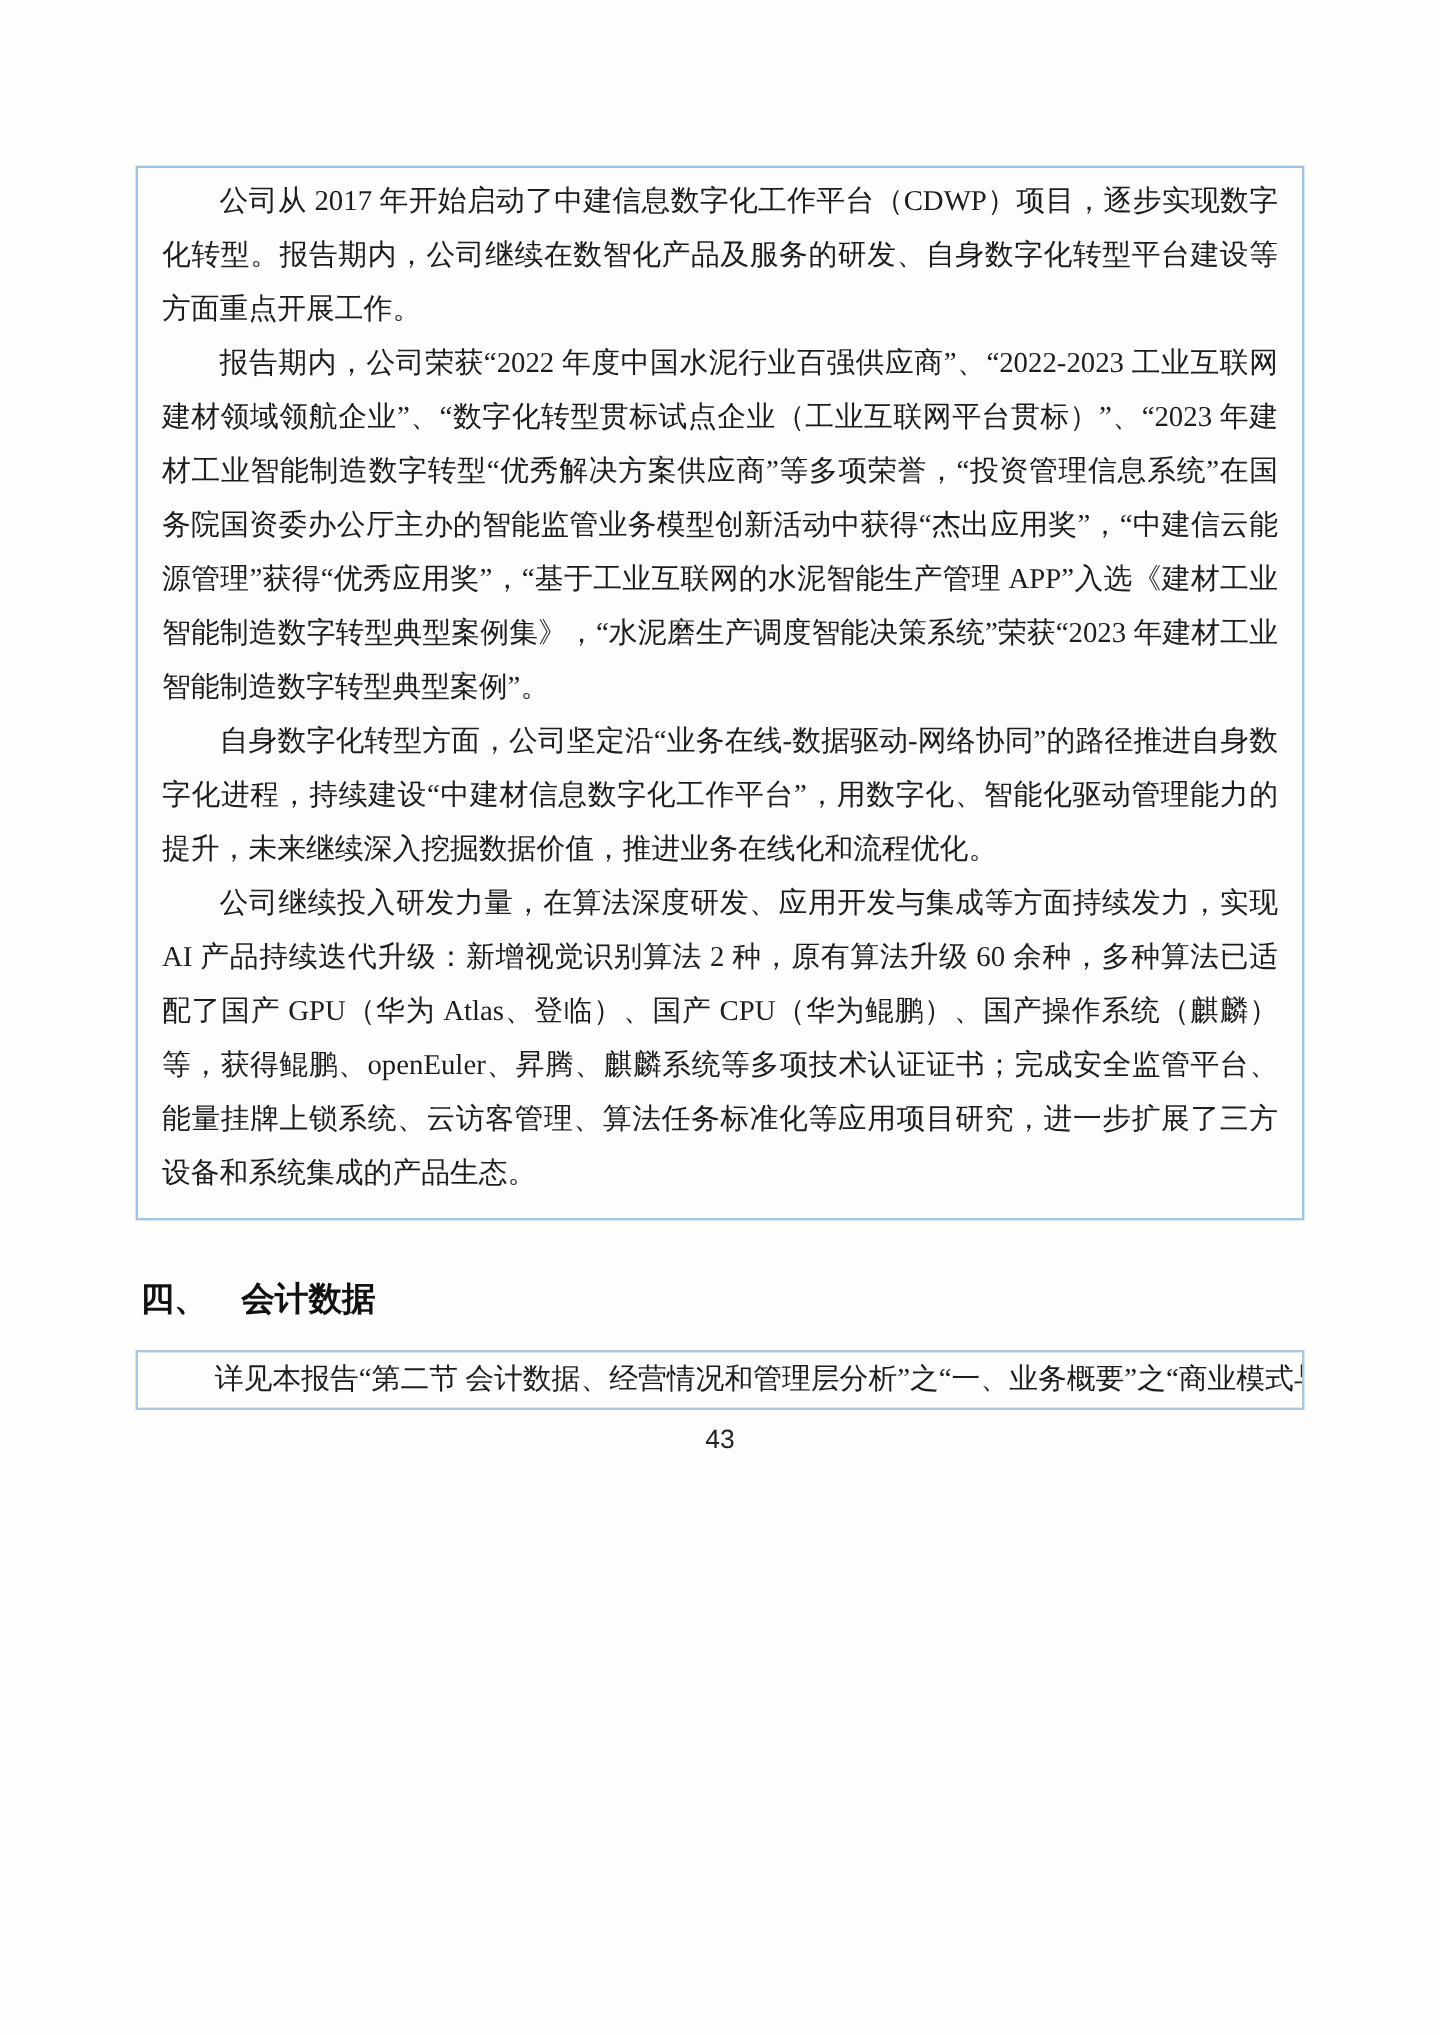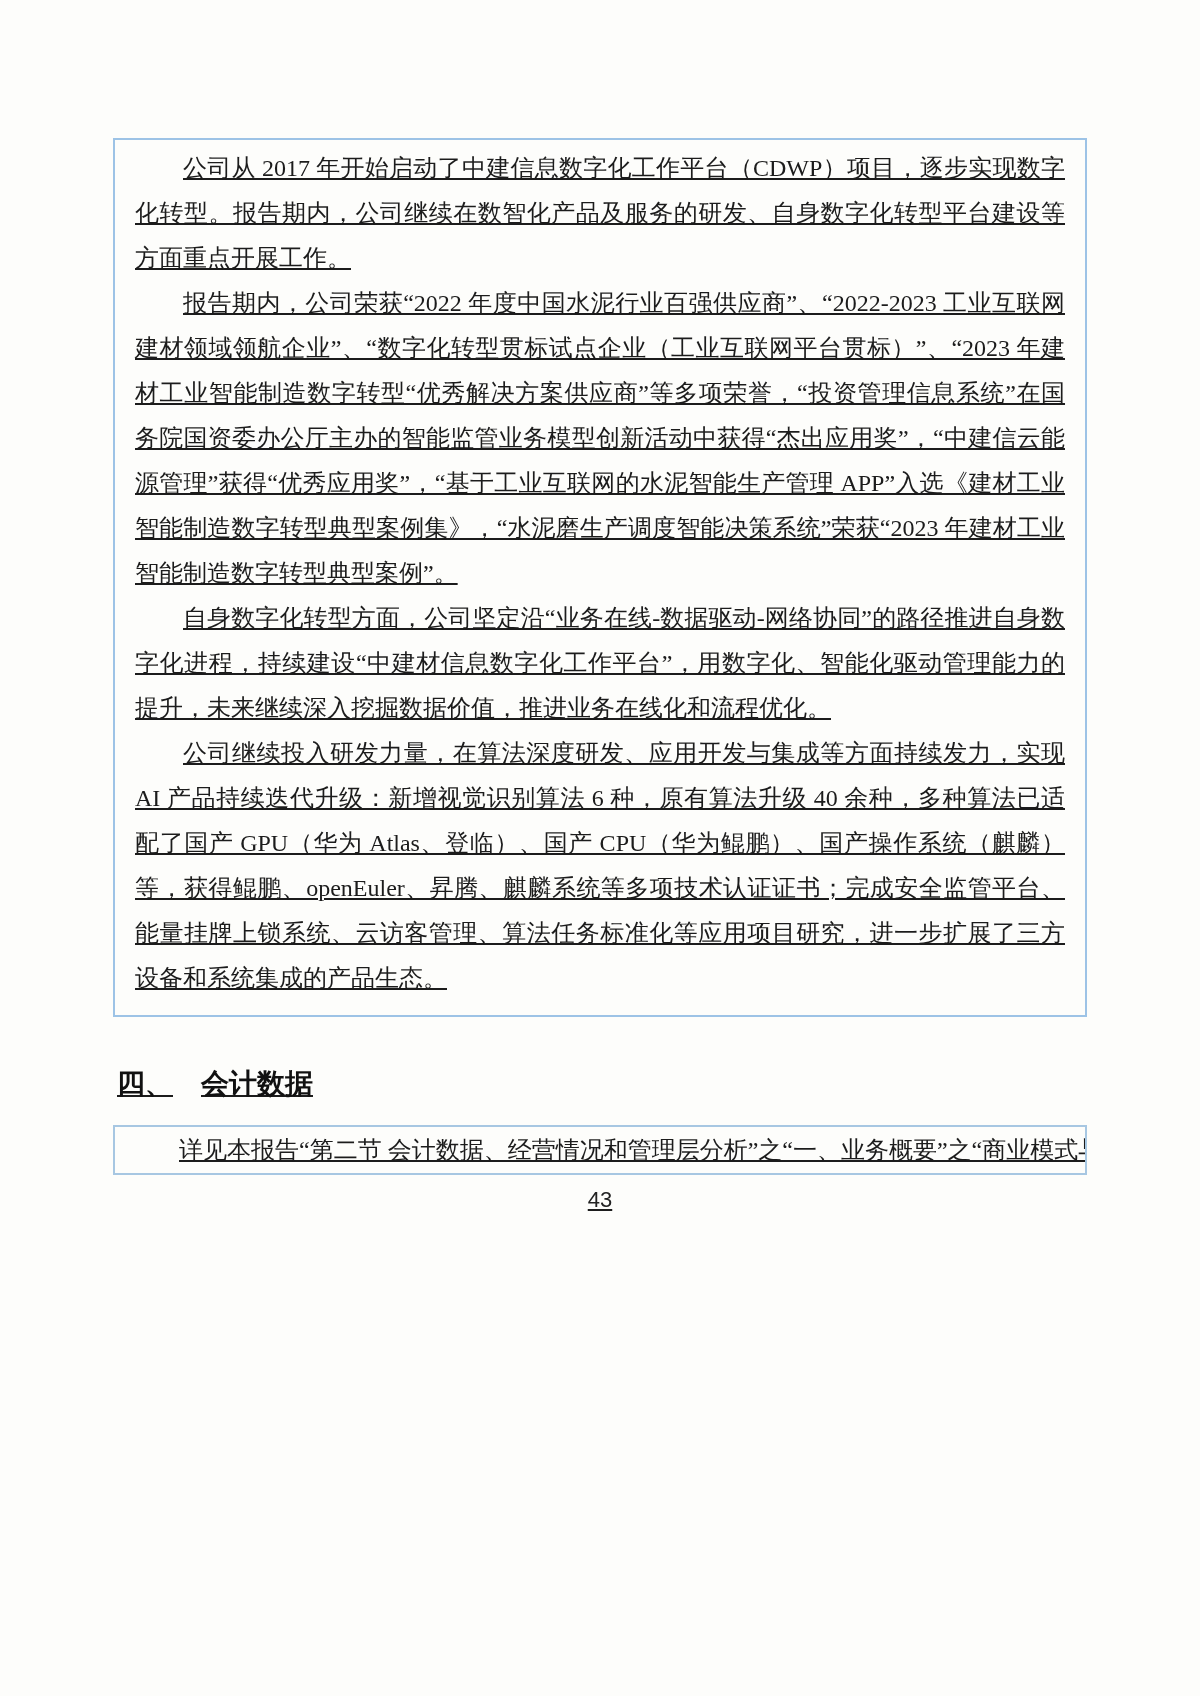--- a/index.html
+++ b/index.html
@@ -14,21 +14,20 @@
     font-family: "Liberation Serif", "DejaVu Serif", serif;
     color: #1c1c1c;
     overflow: hidden;
   }
   .page {
     position: absolute;
     inset: 0;
     padding: 138px 113px 0 113px;
     box-sizing: border-box;
     background: #fdfdfb;
-    text-decoration: underline;
   }
   
   .content-box {
     border: 2px solid #9dc3e6;
     background: #fdfdfb;
     padding: 6px 20px 14px 20px;
   }
   .content-box p {
     margin: 0;
     font-size: 24px;
@@ -82,21 +81,21 @@
 </style>
 </head>
 <body>
 
 <div class="page">
 
   <section class="content-box">
     <p>公司从 2017 年开始启动了中建信息数字化工作平台（CDWP）项目，逐步实现数字化转型。报告期内，公司继续在数智化产品及服务的研发、自身数字化转型平台建设等方面重点开展工作。</p>
     <p>报告期内，公司荣获“2022 年度中国水泥行业百强供应商”、“2022-2023 工业互联网建材领域领航企业”、“数字化转型贯标试点企业（工业互联网平台贯标）”、“2023 年建材工业智能制造数字转型“优秀解决方案供应商”等多项荣誉，“投资管理信息系统”在国务院国资委办公厅主办的智能监管业务模型创新活动中获得“杰出应用奖”，“中建信云能源管理”获得“优秀应用奖”，“基于工业互联网的水泥智能生产管理 APP”入选《建材工业智能制造数字转型典型案例集》，“水泥磨生产调度智能决策系统”荣获“2023 年建材工业智能制造数字转型典型案例”。</p>
     <p>自身数字化转型方面，公司坚定沿“业务在线-数据驱动-网络协同”的路径推进自身数字化进程，持续建设“中建材信息数字化工作平台”，用数字化、智能化驱动管理能力的提升，未来继续深入挖掘数据价值，推进业务在线化和流程优化。</p>
-    <p>公司继续投入研发力量，在算法深度研发、应用开发与集成等方面持续发力，实现 AI 产品持续迭代升级：新增视觉识别算法 6 种，原有算法升级 40 余种，多种算法已适配了国产 GPU（华为 Atlas、登临）、国产 CPU（华为鲲鹏）、国产操作系统（麒麟）等，获得鲲鹏、openEuler、昇腾、麒麟系统等多项技术认证证书；完成安全监管平台、能量挂牌上锁系统、云访客管理、算法任务标准化等应用项目研究，进一步扩展了三方设备和系统集成的产品生态。</p>
+    <p>公司继续投入研发力量，在算法深度研发、应用开发与集成等方面持续发力，实现 AI 产品持续迭代升级：新增视觉识别算法 2 种，原有算法升级 60 余种，多种算法已适配了国产 GPU（华为 Atlas、登临）、国产 CPU（华为鲲鹏）、国产操作系统（麒麟）等，获得鲲鹏、openEuler、昇腾、麒麟系统等多项技术认证证书；完成安全监管平台、能量挂牌上锁系统、云访客管理、算法任务标准化等应用项目研究，进一步扩展了三方设备和系统集成的产品生态。</p>
   </section>
 
   <h2 class="section-heading">
     <span class="numeral">四、</span>
     <span class="title">会计数据</span>
   </h2>
 
   <section class="note-box">
     <p>详见本报告“第二节 会计数据、经营情况和管理层分析”之“一、业务概要”之“商业模式与经</p>
   </section>

